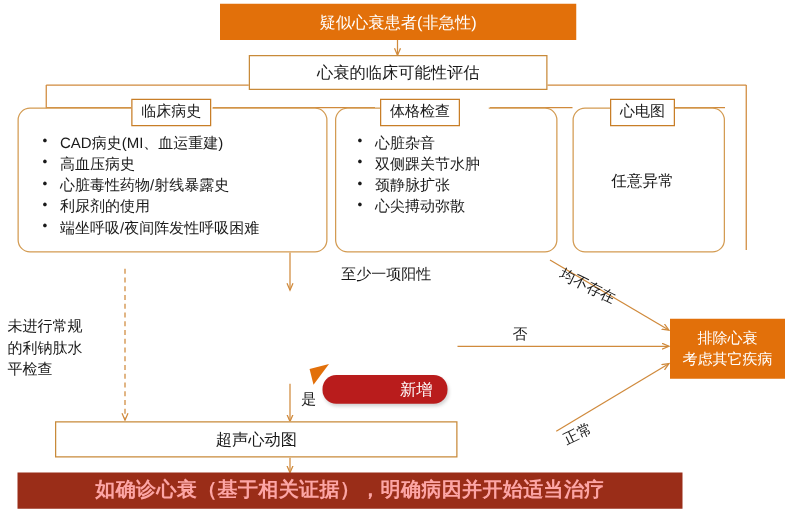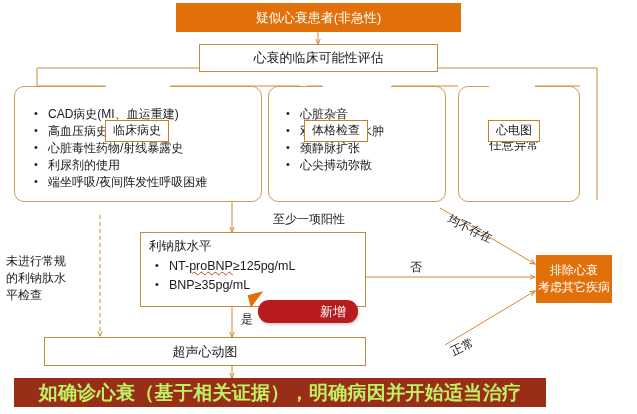--- a/index.html
+++ b/index.html
@@ -18,23 +18,23 @@
   
   .bar-orange {
     background: #E2700A;
     color: #ffffff;
     display:flex; align-items:center; justify-content:center;
     font-size: 13px; font-weight: 400;
   }
   
   .bar-red {
     background: #9A2D18;
-    color: #bef264;
+    color: #fca5a5;
     display:flex; align-items:center; justify-content:center;
-    font-size: 19px; font-weight: bold;
+    font-size: 16px; font-weight: bold;
     letter-spacing: .3px;
     font-family: Liberation Mono, monospace;
   }
   
   .box-plain {
     background: #ffffff;
     border: 1px solid #C88A3A;
     display:flex; align-items:center; justify-content:center;
     font-size: 13px; color:#1a1a1a;
   }
@@ -45,21 +45,20 @@
     border-radius: 10px;
   }
   .panel-title {
     position:absolute;
     background:#ffffff;
     border:1.2px solid #C87E27;
     font-size:12px; color:#1a1a1a;
     padding:1px 7px 2px 7px;
     white-space:nowrap;
     z-index:3;
-    margin-top:41px;
   }
   .panel-mask {
     position:absolute;
     background:#ffffff;
     z-index:2;
   }
   ul.items {
     list-style:none;
     margin:0; padding:0;
     font-size:12px; color:#1a1a1a;
@@ -210,42 +209,35 @@
   <div class="lbl" style="left:489px; top:137px; font-size:12.5px;">任意异常</div>
 
   <div class="side-text" style="left:6px; top:253px;">
     <div>未进行常规</div>
     <div>的利钠肽水</div>
     <div>平检查</div>
   </div>
 
   <div class="lbl" style="left:242px; top:211px;margin-left:31px;">至少一项阳性</div>
 
-  <div class="node np-box" style="left:140px; top:232px; width:226px; height:75px;">
-    <div class="np-head">利钠肽水平</div>
-    <ul class="items">
-      <li><span>NT-</span><span class="underline-red">proBNP</span><span>≥125pg/mL</span></li>
-      <li>BNP≥35pg/mL</li>
-    </ul>
-  </div>
 
   <div class="callout-tail" style="left:249px; top:293px;"></div>
   <div class="callout" style="left:258px; top:300px; width:100px; height:23px;">新增</div>
 
   <div class="lbl" style="left:241px; top:311px;">是</div>
 
   <div class="lbl" style="left:410px; top:259px;">否</div>
 
   <div class="lbl lbl-rot-down" style="left:452px; top:211px;">均不存在</div>
 
   <div class="lbl lbl-rot-up" style="left:448px; top:345px;">正常</div>
 
   <div class="node box-plain" style="left:44px; top:337px; width:322px; height:29px;">超声心动图</div>
 
-  <div class="node" style="left:536px; top:255px; width:76px; height:48px; background:#E2700A;
+  <div class="node" style="left:536px; top:255px; width:92px; height:48px; background:#E2700A;
        color:#fff; display:flex; flex-direction:column; align-items:center; justify-content:center;
        font-size:12px; line-height:17px;">
     <div>排除心衰</div>
     <div>考虑其它疾病</div>
   </div>
 
   <div class="node bar-red" style="left:14px; top:378px; width:532px; height:29px;">如确诊心衰（基于相关证据），明确病因并开始适当治疗</div>
 
 </div>
 

